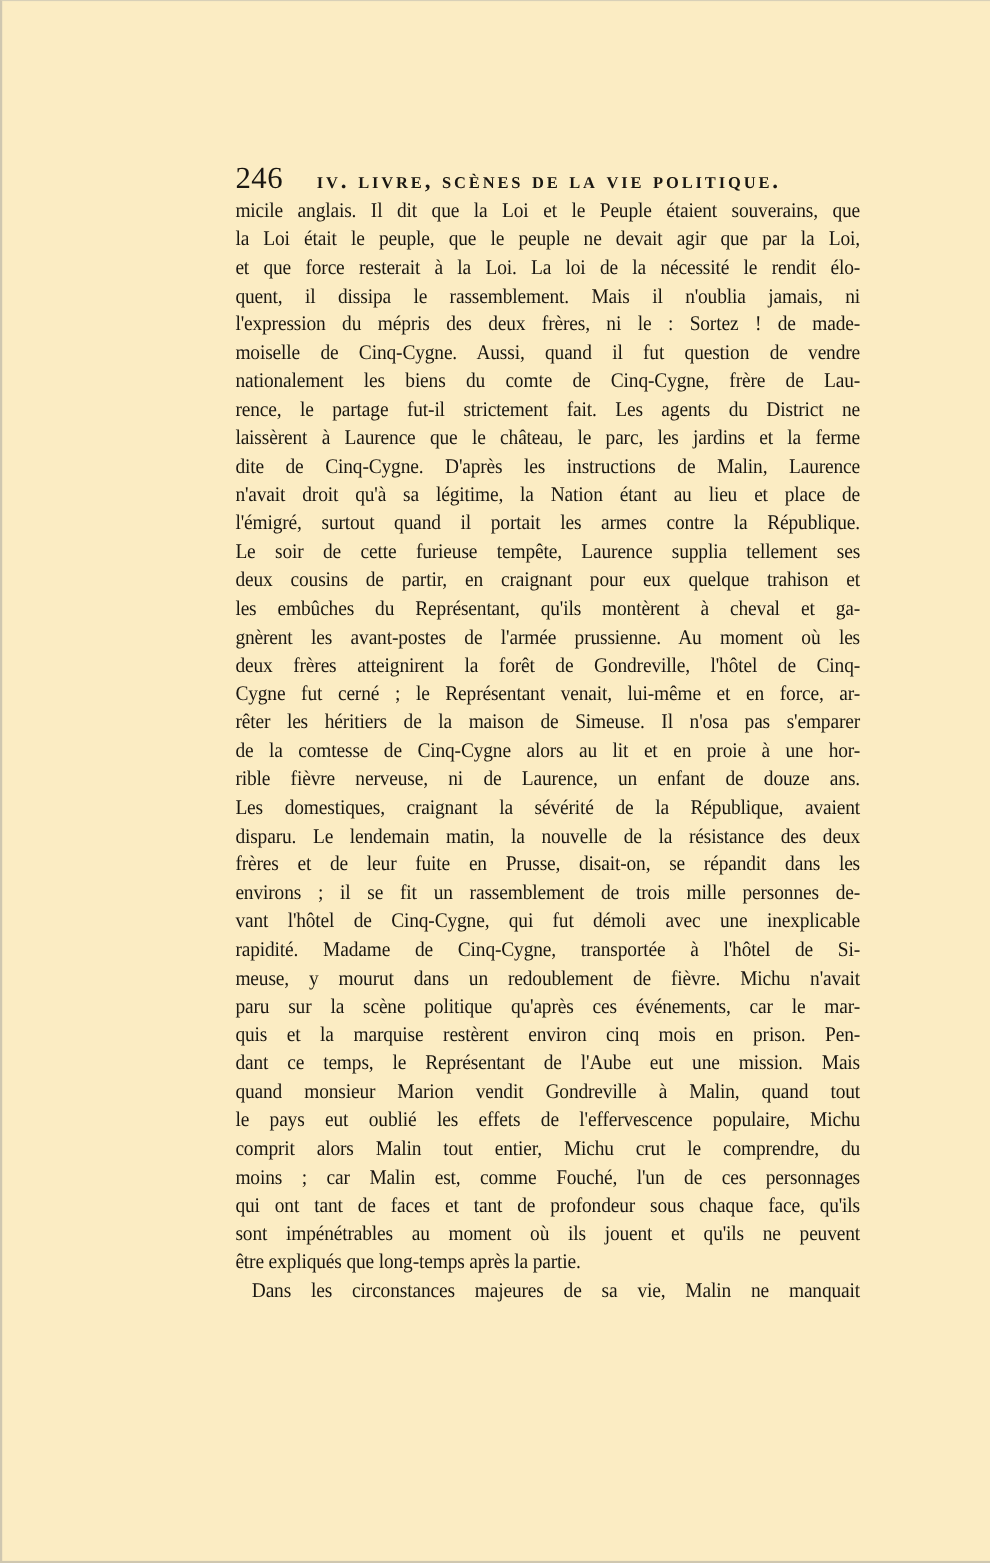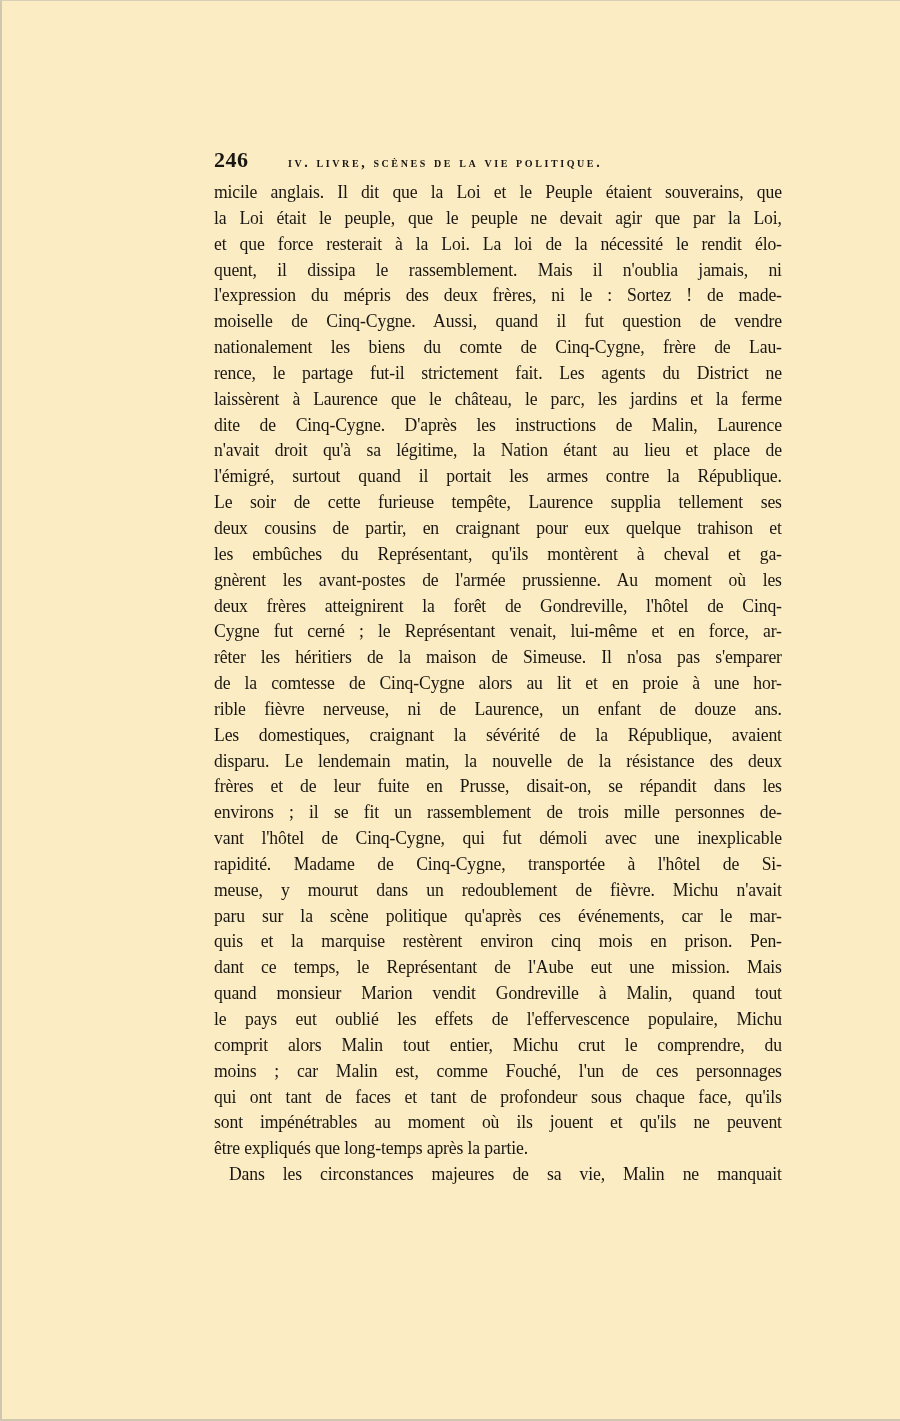--- a/index.html
+++ b/index.html
@@ -21,27 +21,26 @@
       color: #1a1712;
       font-family: "Liberation Serif", "DejaVu Serif", serif;
     }
     .running-head {
       display: flex;
       align-items: baseline;
       height: 30px;
       margin-bottom: 2px;
     }
     .page-number {
-      font-size: 22px;
+      font-size: 28px;
       width: 74px;
       letter-spacing: 0.5px;
-      font-weight: bold;
     }
     .head-title {
-      font-size: 14px;
+      font-size: 21px;
       font-weight: bold;
       letter-spacing: 2.6px;
       font-variant: small-caps;
       text-transform: lowercase;
       text-align: right;
     }
     .body-text {
       margin: 0;
       font-family: Liberation Serif, serif;
     }

